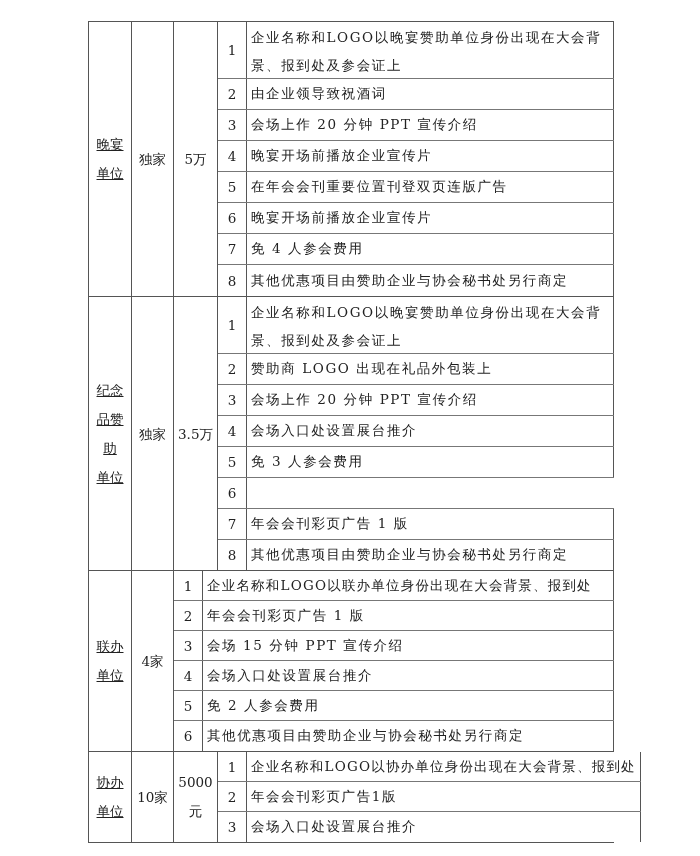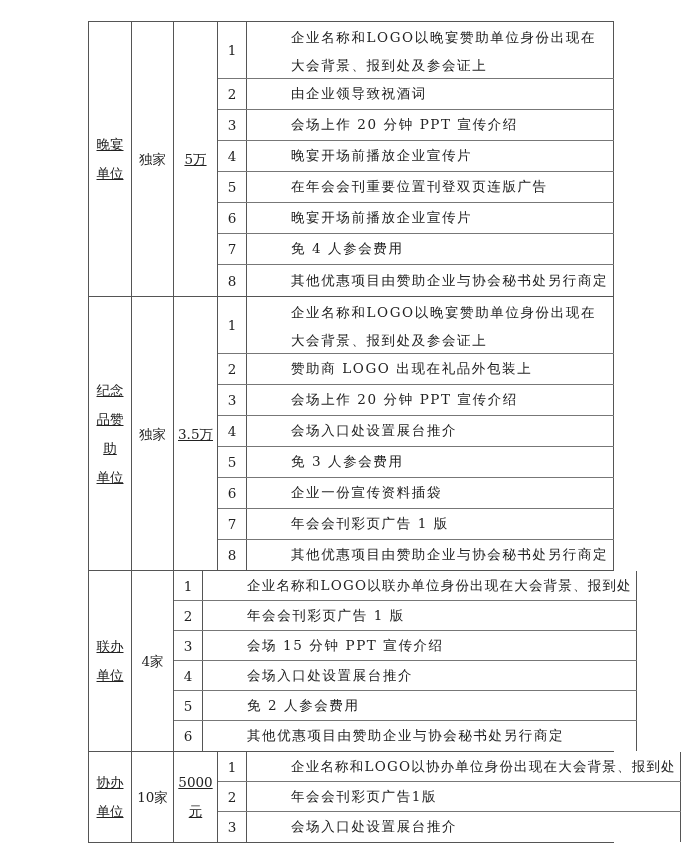--- a/index.html
+++ b/index.html
@@ -6,29 +6,29 @@
   body { width: 700px; height: 856px; position: relative; overflow: hidden;
          font-family: "DejaVu Serif", "Liberation Serif", serif; color: #222; }
   .tbl { position: absolute; left: 88px; top: 21px; width: 525px;
          border-top: 1.5px solid #555; border-left: 1.5px solid #555; }
   .group { display: flex; border-bottom: 1.5px solid #555; }
   .cell { border-right: 1.5px solid #555; box-sizing: border-box;
           display: flex; align-items: center; justify-content: center;
           text-align: center; font-size: 13.5px; line-height: 30px; }
   .c-type { width: 43px; flex: none; text-decoration: underline; }
   .c-qty  { width: 42px; flex: none; text-align: center; }
-  .c-price{ width: 44px; flex: none; text-decoration: underline; }
+  .c-price{ width: 44px; flex: none; }
   .items { flex: 1; display: flex; flex-direction: column; }
   .row { display: flex; border-bottom: 1.5px solid #777; }
   .row:last-child { border-bottom: none; }
   .num { width: 29px; flex: none; border-right: 1.5px solid #555; box-sizing: border-box;
          display: flex; align-items: center; justify-content: center; font-size: 13.5px; }
   .txt { flex: 1; padding: 0 4px; font-size: 13.5px; letter-spacing: 1.6px;
          display: flex; align-items: center; border-right: 1.5px solid #555; box-sizing: border-box;
-         white-space: nowrap; overflow: hidden; margin-left: 40px; }
+         white-space: nowrap; overflow: hidden; }
   .txt.wrap { white-space: normal; line-height: 28px; align-items: flex-start; padding-top: 1px; }
   .vt { line-height: 29px; }
 </style>
 </head>
 <body>
 
 <div class="tbl">
 
   <div class="group">
     <div class="cell c-type vt">
@@ -102,21 +102,20 @@
       <div class="row" style="height:30px">
           <div class="num">4</div>
           <div class="txt">会场入口处设置展台推介</div>
         </div>
       <div class="row" style="height:30px">
           <div class="num">5</div>
           <div class="txt">免 3 人参会费用</div>
         </div>
       <div class="row" style="height:30px">
           <div class="num">6</div>
-          <div class="txt">企业一份宣传资料插袋</div>
         </div>
       <div class="row" style="height:30px">
           <div class="num">7</div>
           <div class="txt">年会会刊彩页广告 1 版</div>
         </div>
       <div class="row" style="height:30px">
           <div class="num">8</div>
           <div class="txt">其他优惠项目由赞助企业与协会秘书处另行商定</div>
         </div>
     </div>

